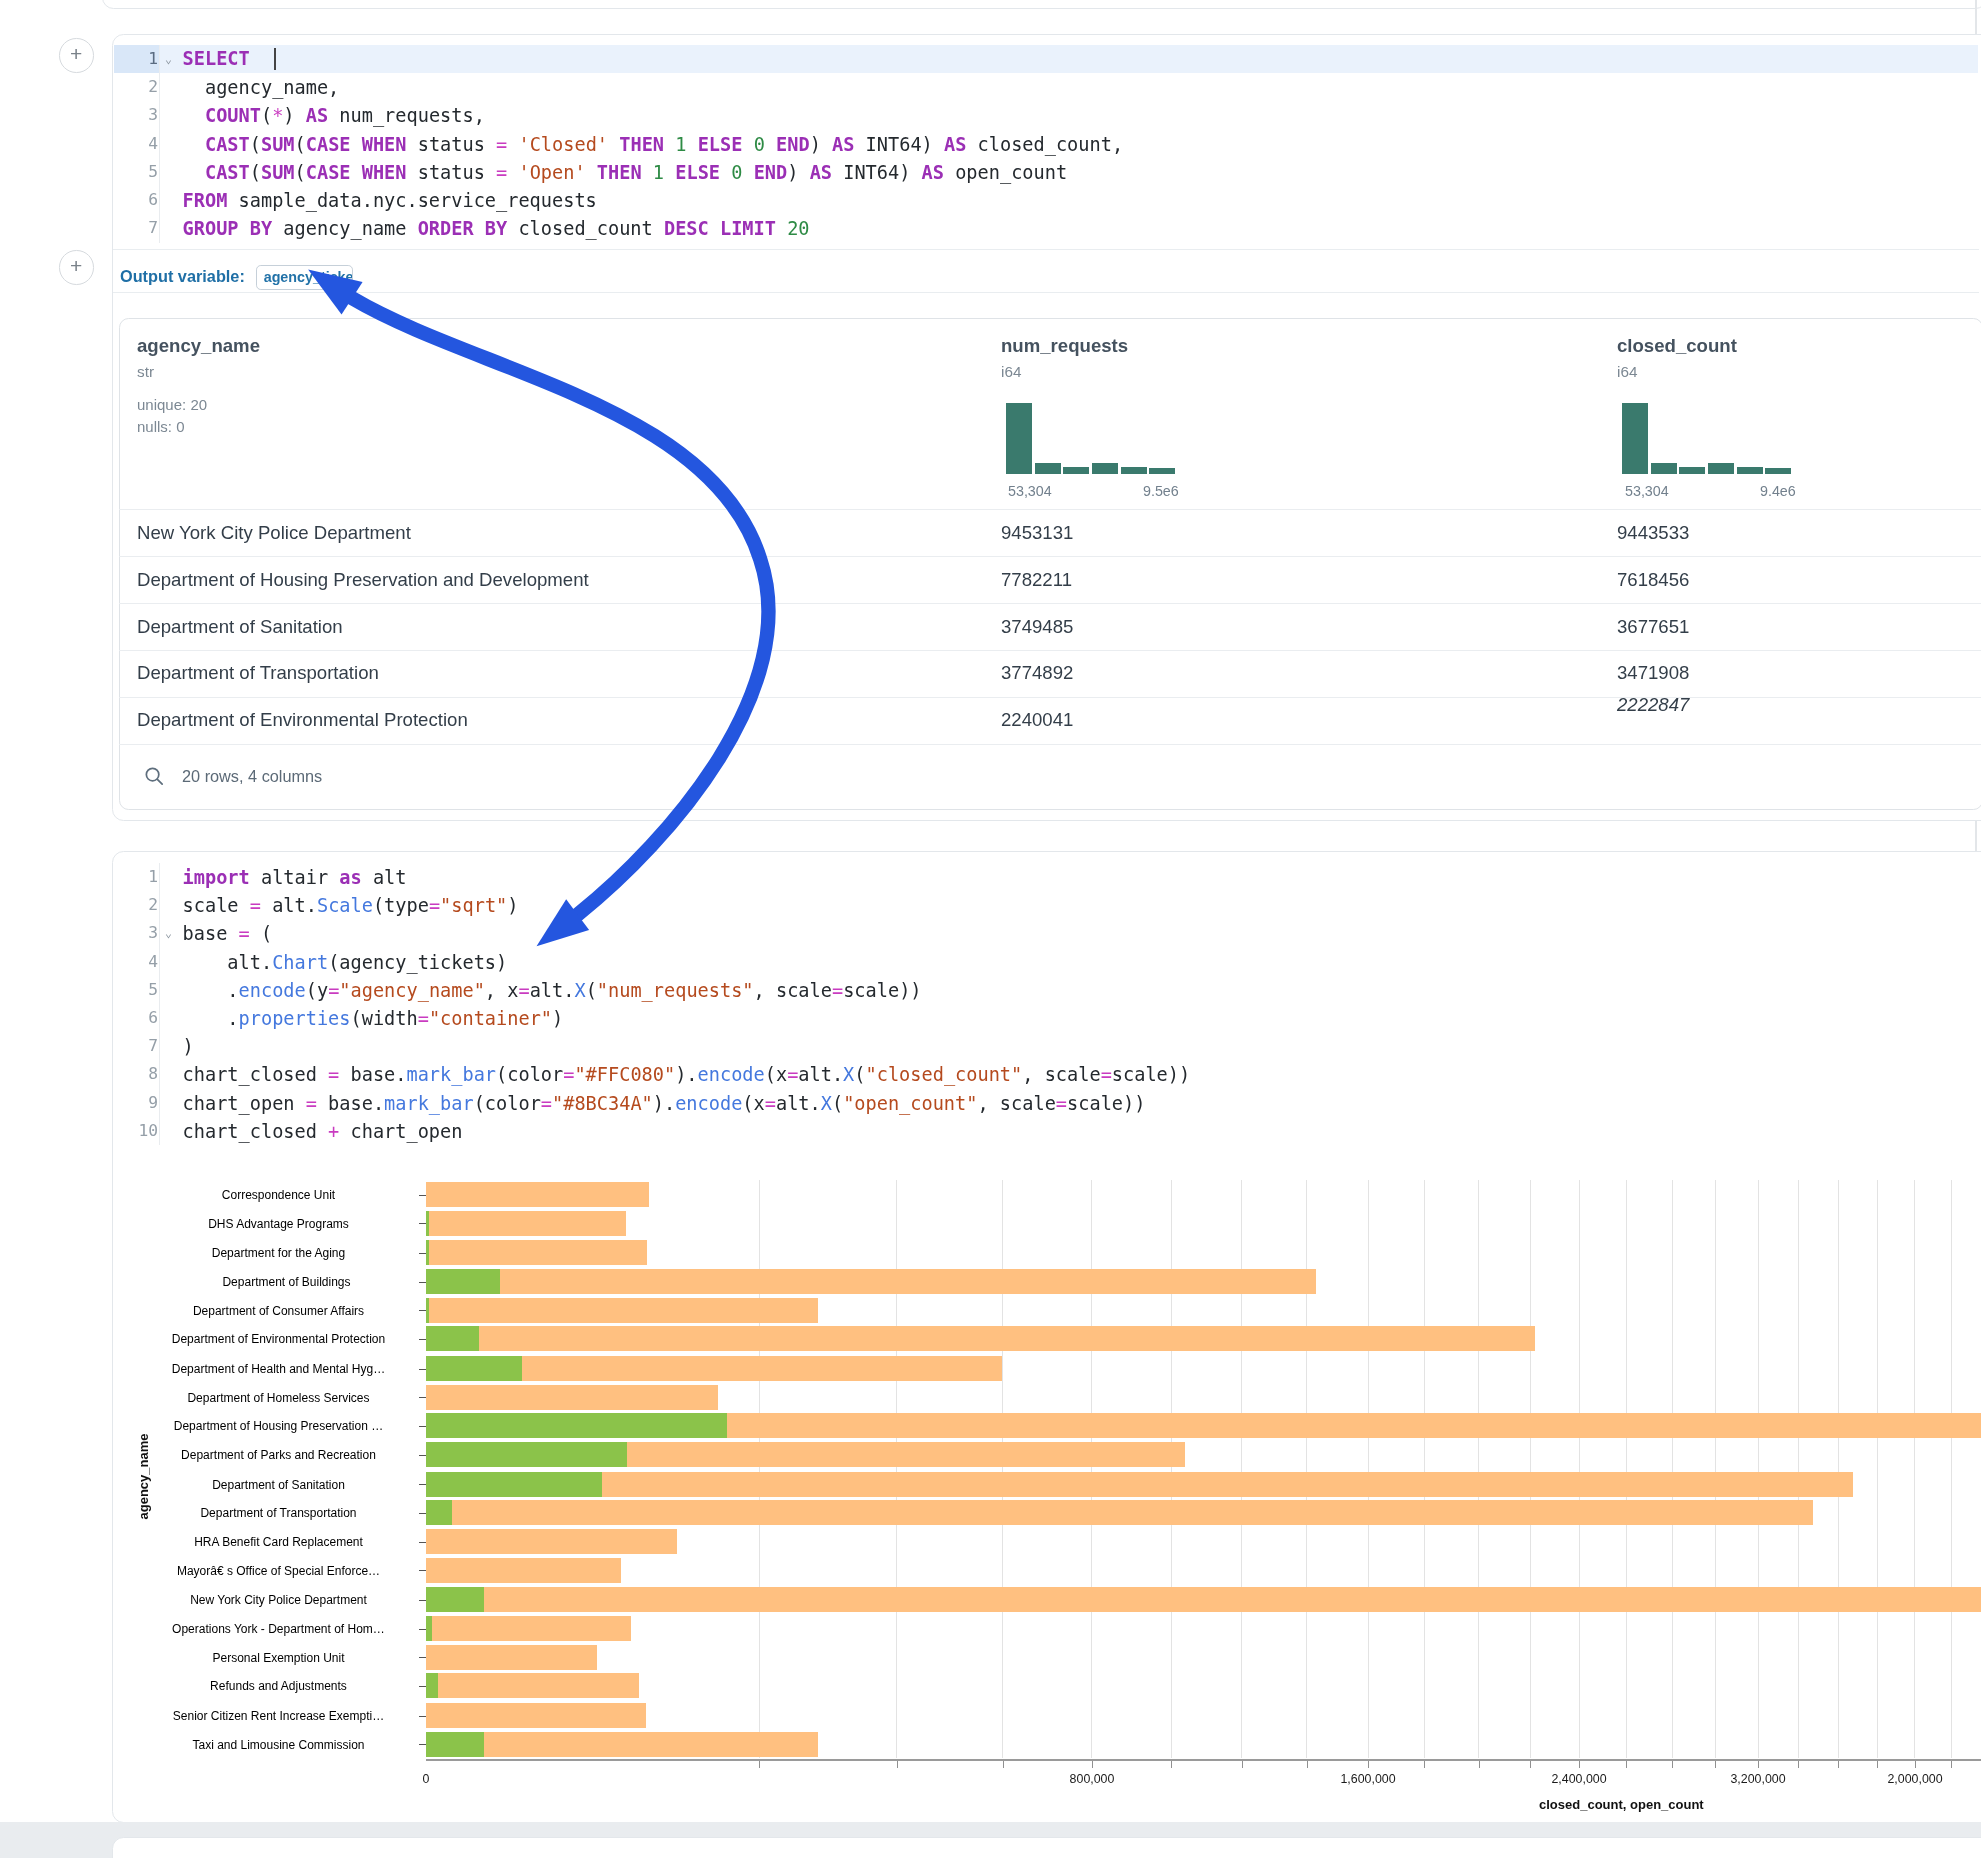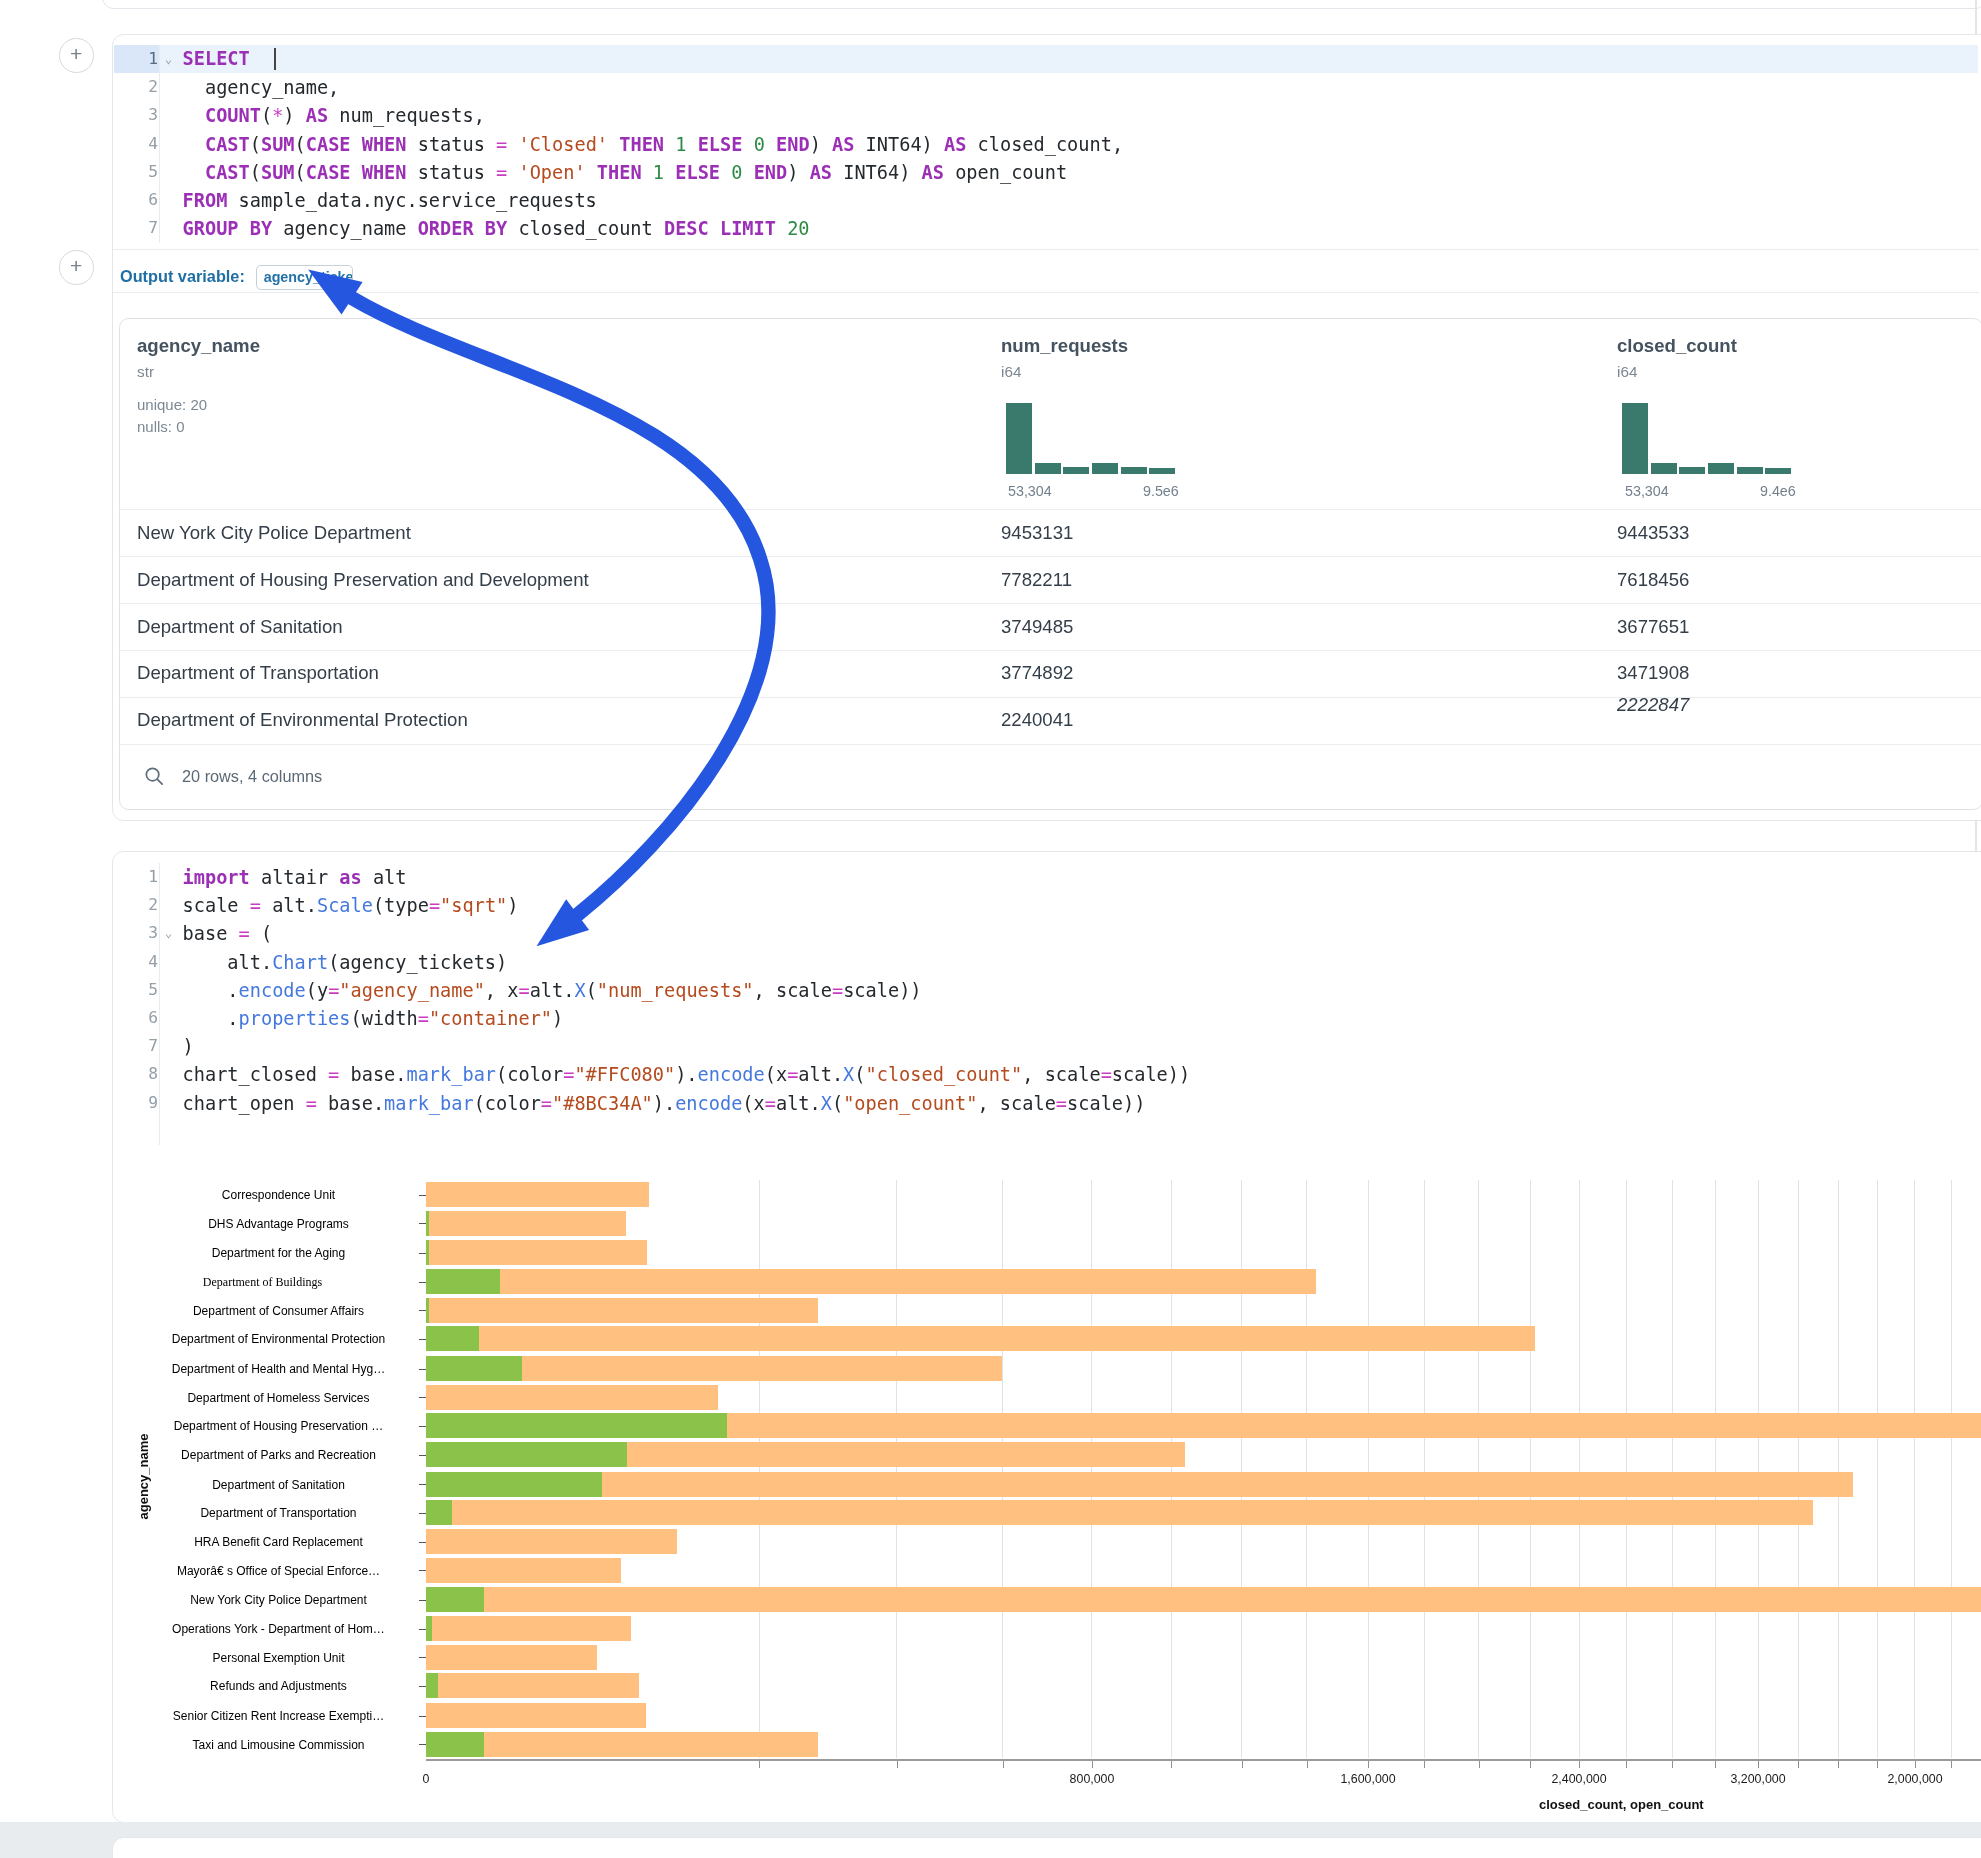--- a/index.html
+++ b/index.html
@@ -224,20 +224,25 @@
       </div>
       <div class="code-row" style="top: 197px;">
         <span class="gutter">8</span>
         <span class="fold"></span>
         <span class="codetext"><span class="tok-pl">chart_closed </span><span class="tok-op">=</span><span class="tok-pl"> base.</span><span class="tok-fn">mark_bar</span><span class="tok-pl">(color</span><span class="tok-op">=</span><span class="tok-str">"#FFC080"</span><span class="tok-pl">).</span><span class="tok-fn">encode</span><span class="tok-pl">(x</span><span class="tok-op">=</span><span class="tok-pl">alt.</span><span class="tok-fn">X</span><span class="tok-pl">(</span><span class="tok-str">"closed_count"</span><span class="tok-pl">, scale</span><span class="tok-op">=</span><span class="tok-pl">scale))</span></span>
       </div>
       <div class="code-row" style="top: 226px;">
         <span class="gutter">9</span>
         <span class="fold"></span>
         <span class="codetext"><span class="tok-pl">chart_open </span><span class="tok-op">=</span><span class="tok-pl"> base.</span><span class="tok-fn">mark_bar</span><span class="tok-pl">(color</span><span class="tok-op">=</span><span class="tok-str">"#8BC34A"</span><span class="tok-pl">).</span><span class="tok-fn">encode</span><span class="tok-pl">(x</span><span class="tok-op">=</span><span class="tok-pl">alt.</span><span class="tok-fn">X</span><span class="tok-pl">(</span><span class="tok-str">"open_count"</span><span class="tok-pl">, scale</span><span class="tok-op">=</span><span class="tok-pl">scale))</span></span>
+      </div>
+      <div class="code-row" style="top: 254px;">
+        <span class="gutter">10</span>
+        <span class="fold"></span>
+        <span class="codetext"><span class="tok-pl">chart_closed </span><span class="tok-op">+</span><span class="tok-pl"> chart_open</span></span>
       </div>
     </div>
   <div class="vline" style="left:159px;top:863px;height:282px;"></div>
 
   <div class="abs" style="left:0;top:1166px;width:1982px;height:660px;">
 
     <div class="axis-title" style="left:86px;top:303px;transform:rotate(-90deg);transform-origin:center;width:115px;text-align:center;">agency_name</div>
 
     <div class="abs" id="chart-plot" style="left:426px;top:14.3px;width:1555px;height:578px;overflow:hidden;">
         <div class="gridline" style="left: 333px;"></div>
@@ -297,21 +302,21 @@
         <div class="chart-bar" style="left: 0px; top: 552px; width: 58px; background: rgb(139, 195, 74);"></div>
       </div>
 
     <div id="chart-ylabels">
         <div class="ylab" style="left: 140px; top: 22px;">Correspondence Unit</div>
         <div class="ytick" style="left: 419px; top: 29px;"></div>
         <div class="ylab" style="left: 140px; top: 51px;">DHS Advantage Programs</div>
         <div class="ytick" style="left: 419px; top: 57px;"></div>
         <div class="ylab" style="left: 140px; top: 80px;">Department for the Aging</div>
         <div class="ytick" style="left: 419px; top: 87px;"></div>
-        <div class="ylab" style="left: 124px; top: 109px; font-family: Liberation Serif, serif;">Department of Buildings</div>
+        <div class="ylab" style="left: 148px; top: 109px;">Department of Buildings</div>
         <div class="ytick" style="left: 419px; top: 116px;"></div>
         <div class="ylab" style="left: 140px; top: 138px;">Department of Consumer Affairs</div>
         <div class="ytick" style="left: 419px; top: 144px;"></div>
         <div class="ylab" style="left: 140px; top: 166px;">Department of Environmental Protection</div>
         <div class="ytick" style="left: 419px; top: 173px;"></div>
         <div class="ylab" style="left: 140px; top: 196px;">Department of Health and Mental Hyg…</div>
         <div class="ytick" style="left: 419px; top: 203px;"></div>
         <div class="ylab" style="left: 140px; top: 225px;">Department of Homeless Services</div>
         <div class="ytick" style="left: 419px; top: 231px;"></div>
         <div class="ylab" style="left: 140px; top: 253px;">Department of Housing Preservation …</div>

